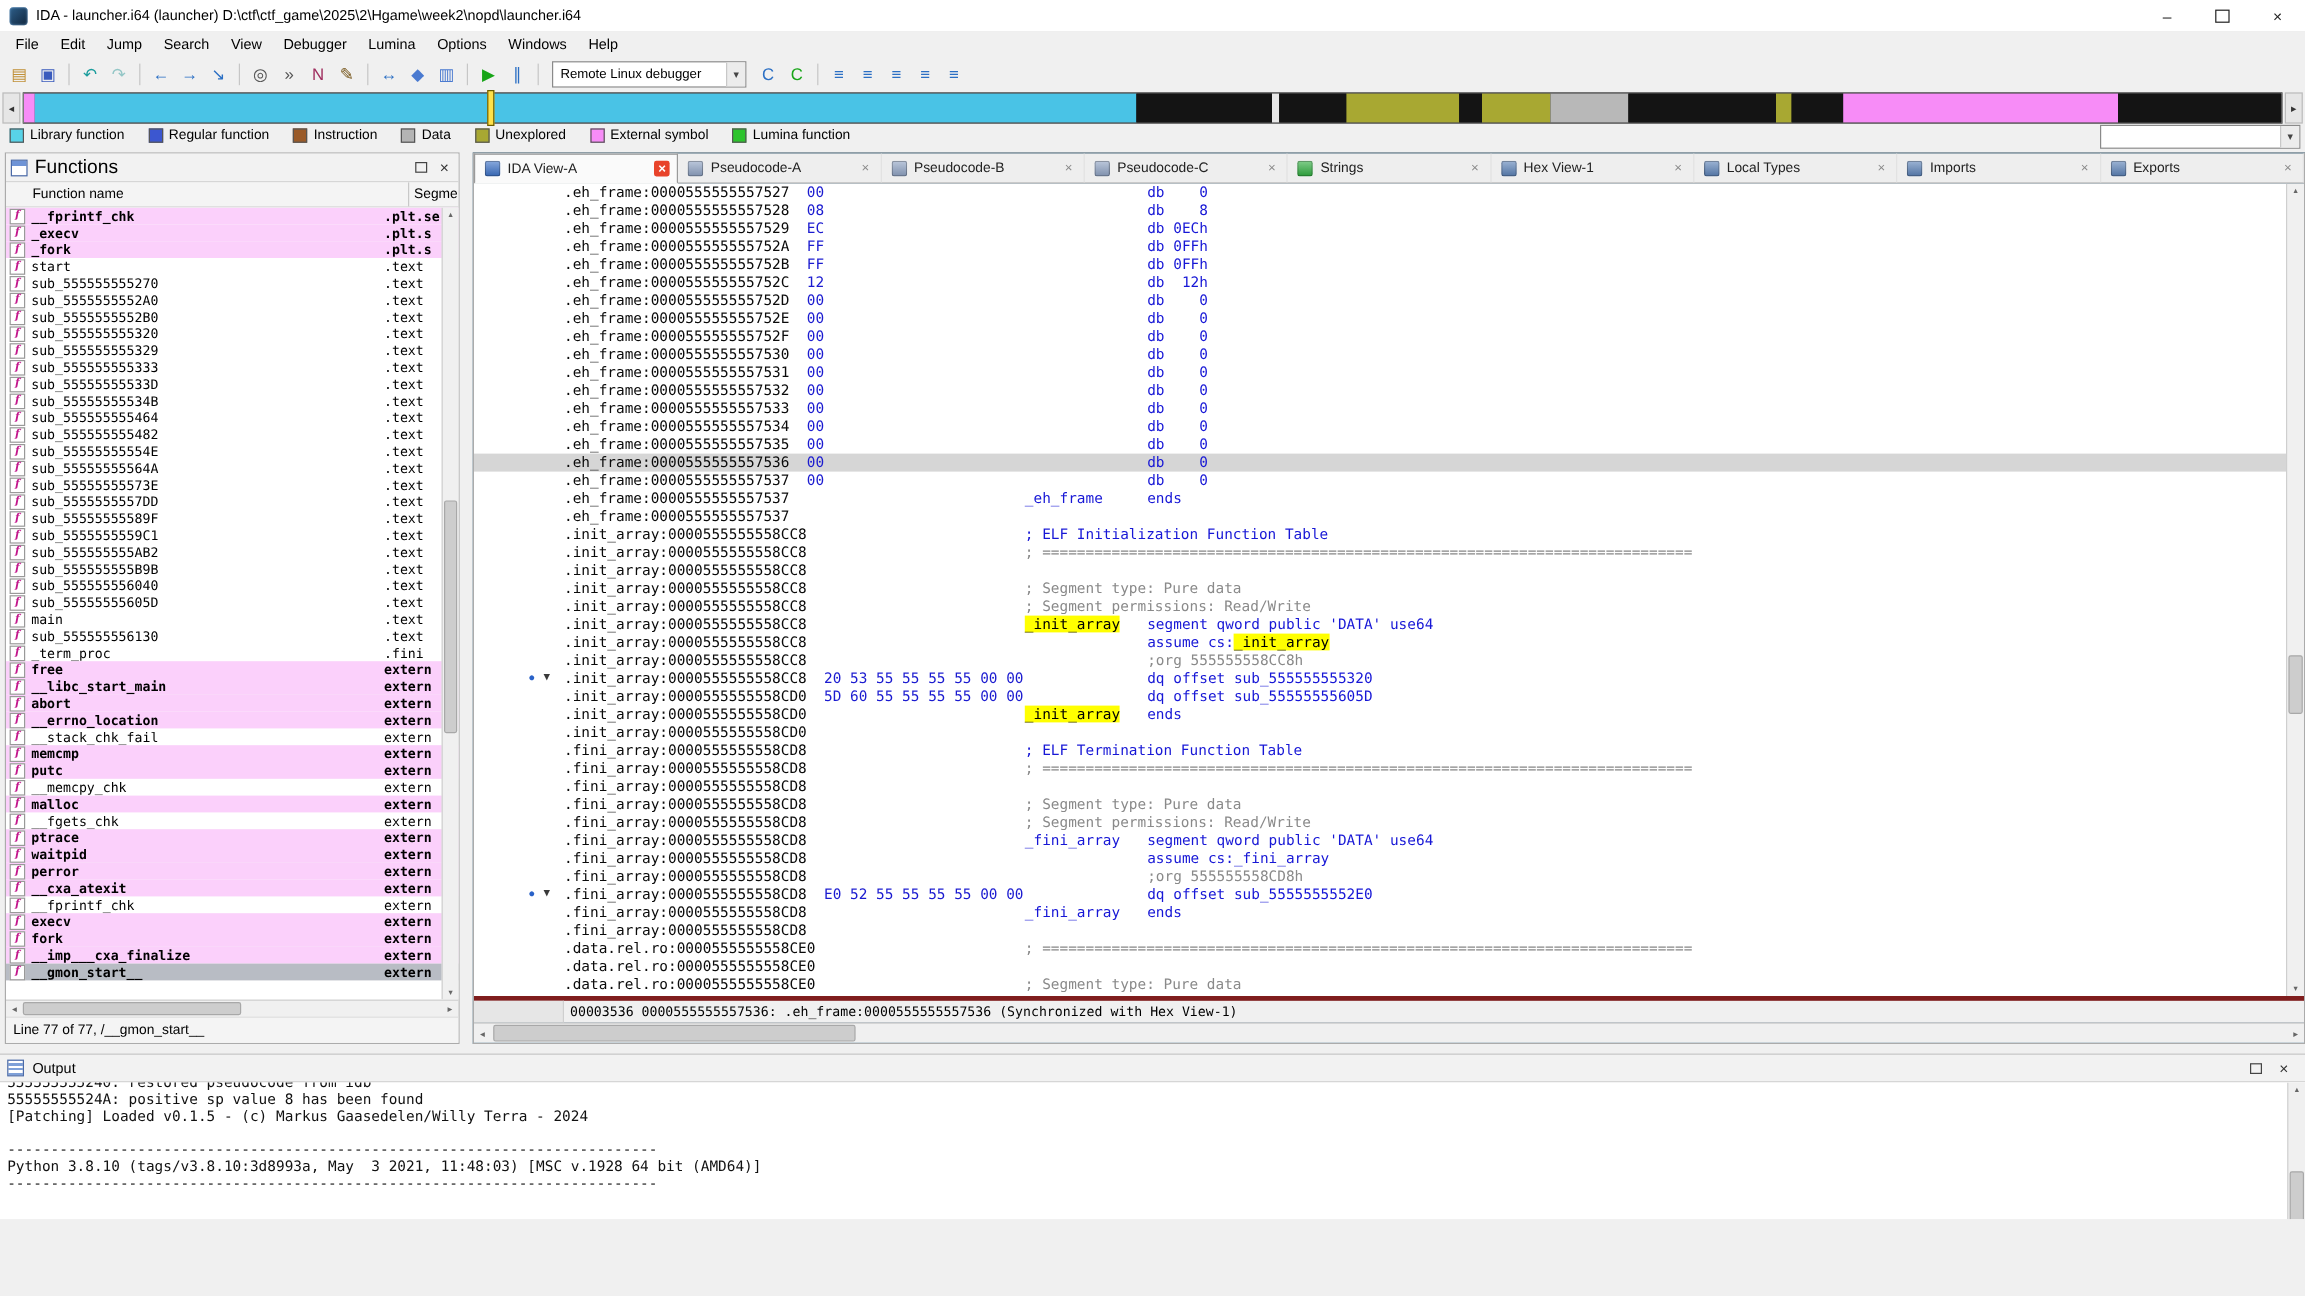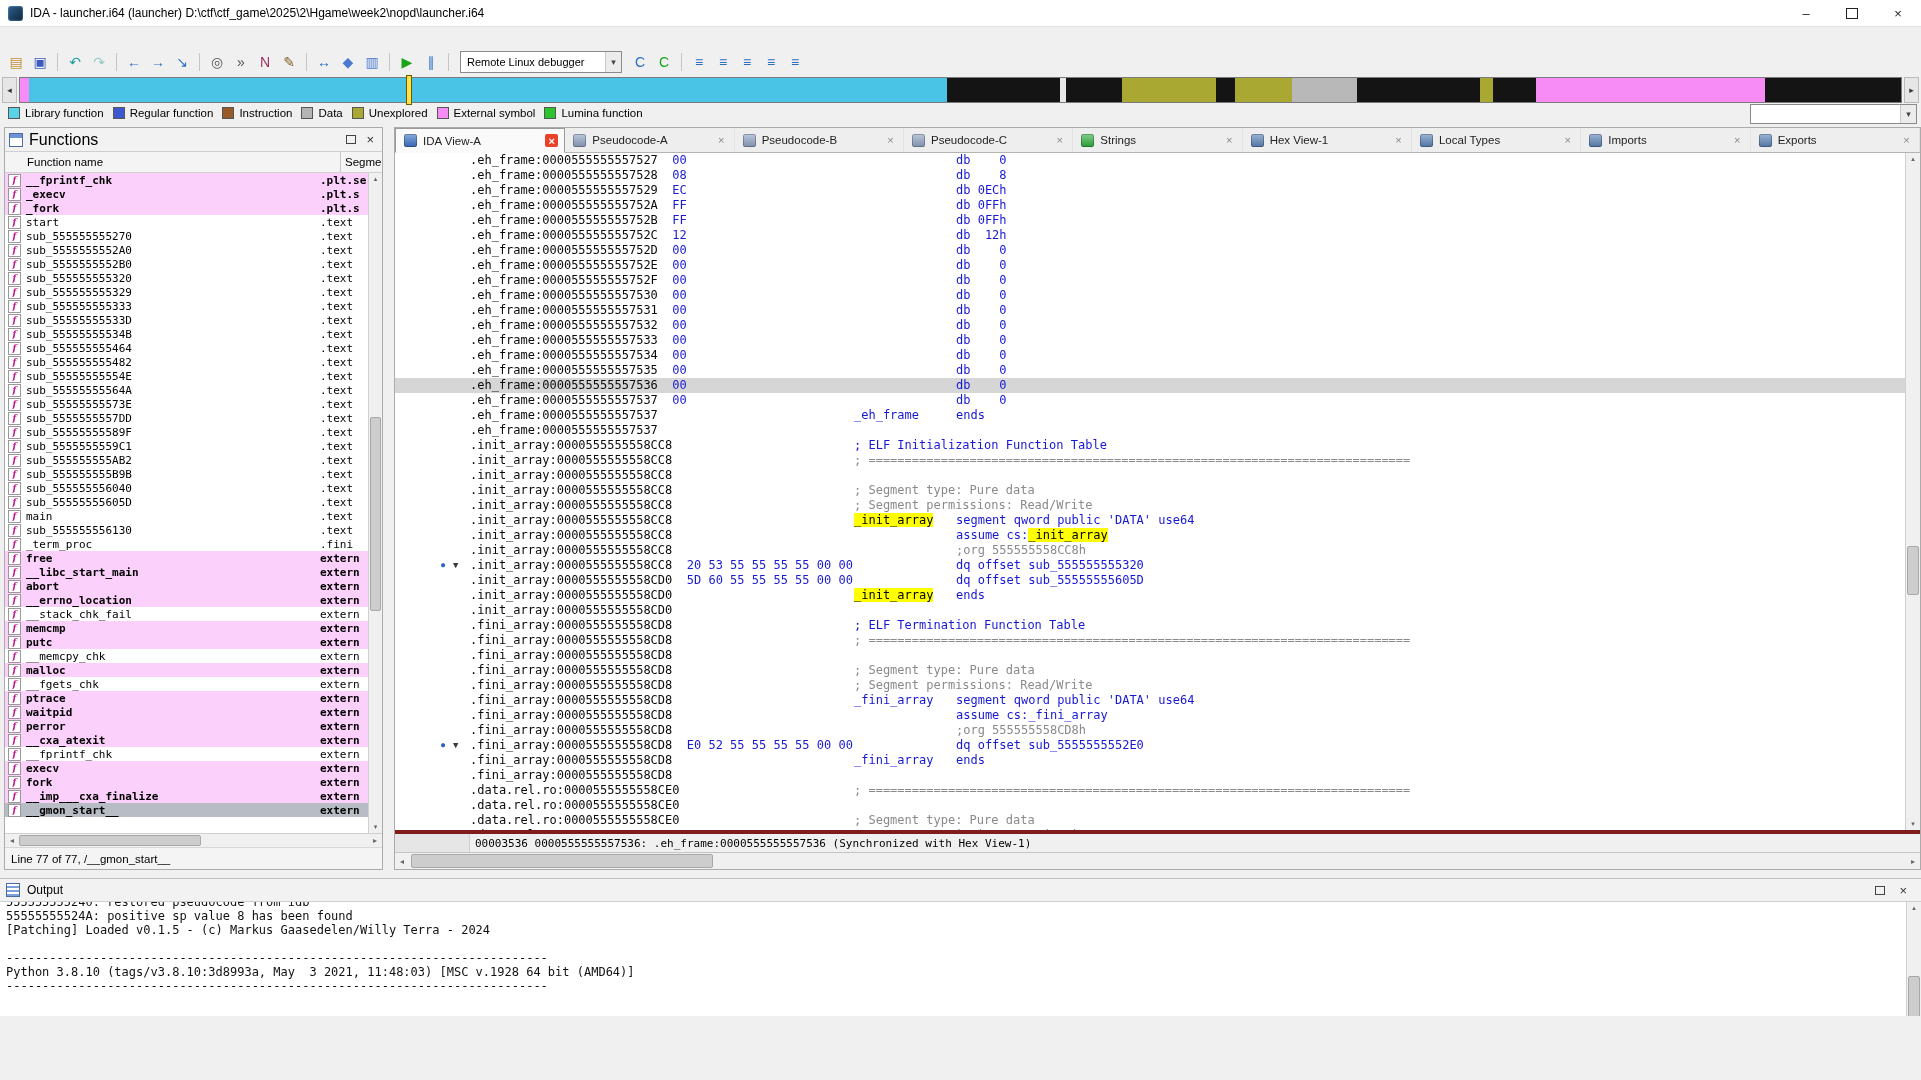--- a/index.html
+++ b/index.html
@@ -24,21 +24,21 @@
   .combo-text{padding-left:6px;flex:1;white-space:nowrap}
   .combo-arrow{width:15px;text-align:center;color:#444;font-size:9px;background:#ececec;align-self:stretch;display:flex;align-items:center;justify-content:center;border-left:1px solid #c8c8c8}
   
   .navband-row{position:absolute;left:0;top:76px;right:0;height:26px;display:flex;align-items:stretch;padding:1px 2px}
   .nb-arrow{width:13px;display:flex;align-items:center;justify-content:center;font-size:9px;color:#333;background:#e6e6e6;border:1px solid #bbb;flex:none}
   .navband{flex:1;display:flex;border:1px solid #7a7a7a;position:relative;margin:0 2px;background:#111;overflow:visible}
   .nb-seg{height:100%}
   .nb-marker{position:absolute;top:-3px;bottom:-3px;width:4px;background:#ffe14a;border:1px solid #6b5c00;z-index:2}
   
   .legend-row{position:absolute;left:0;top:102px;right:0;height:22px;display:flex;align-items:center;padding-left:8px}
-  .legend{display:flex;align-items:center;gap:9px}
+  .legend{display:flex;align-items:center;gap:20px}
   .lg-item{display:flex;align-items:center;gap:5px}
   .lg-swatch{width:10px;height:10px;border:1px solid #555;display:inline-block}
   .lg-label{font-size:11.5px}
   .legend-combo{position:absolute;right:4px;top:2px;width:165px;height:18px;background:#fff;border:1px solid #8a8a8a;display:flex;align-items:center;justify-content:flex-end}
   .legend-combo .combo-arrow{height:100%}
   
   .func-panel{position:absolute;left:4px;top:127px;width:377px;height:741px;background:#fff;border:1px solid #ababab;display:flex;flex-direction:column}
   .fp-title{height:23px;background:#f2f2f2;border-bottom:1px solid #cfcfcf;display:flex;align-items:center;padding:0 4px;flex:none}
   .fp-icon{width:12px;height:12px;border:1px solid #4a6aa8;background:linear-gradient(#6e93d6 0 4px,#fff 4px);flex:none}
   .fp-title-text{margin-left:6px;font-size:16px}
@@ -116,20 +116,32 @@
     <span class="title-text">IDA - launcher.i64 (launcher) D:\ctf\ctf_game\2025\2\Hgame\week2\nopd\launcher.i64</span>
     <div class="win-controls">
       <div class="win-btn">–</div>
       <div class="win-btn">
           <span class="max-box"></span>
         </div>
       <div class="win-btn">×</div>
     </div>
   </div>
 
+  <div id="menubar" class="menubar">
+      <div class="menu-item">File</div>
+      <div class="menu-item">Edit</div>
+      <div class="menu-item">Jump</div>
+      <div class="menu-item">Search</div>
+      <div class="menu-item">View</div>
+      <div class="menu-item">Debugger</div>
+      <div class="menu-item">Lumina</div>
+      <div class="menu-item">Options</div>
+      <div class="menu-item">Windows</div>
+      <div class="menu-item">Help</div>
+    </div>
 
   <div id="toolbar" class="toolbar">
       <div class="tb-btn">
         <span class="tb-glyph" style="color: rgb(192, 144, 56);">▤</span>
       </div>
       <div class="tb-btn">
         <span class="tb-glyph" style="color: rgb(58, 91, 189);">▣</span>
       </div>
       <div class="tb-sep"></div>
       <div class="tb-btn">

